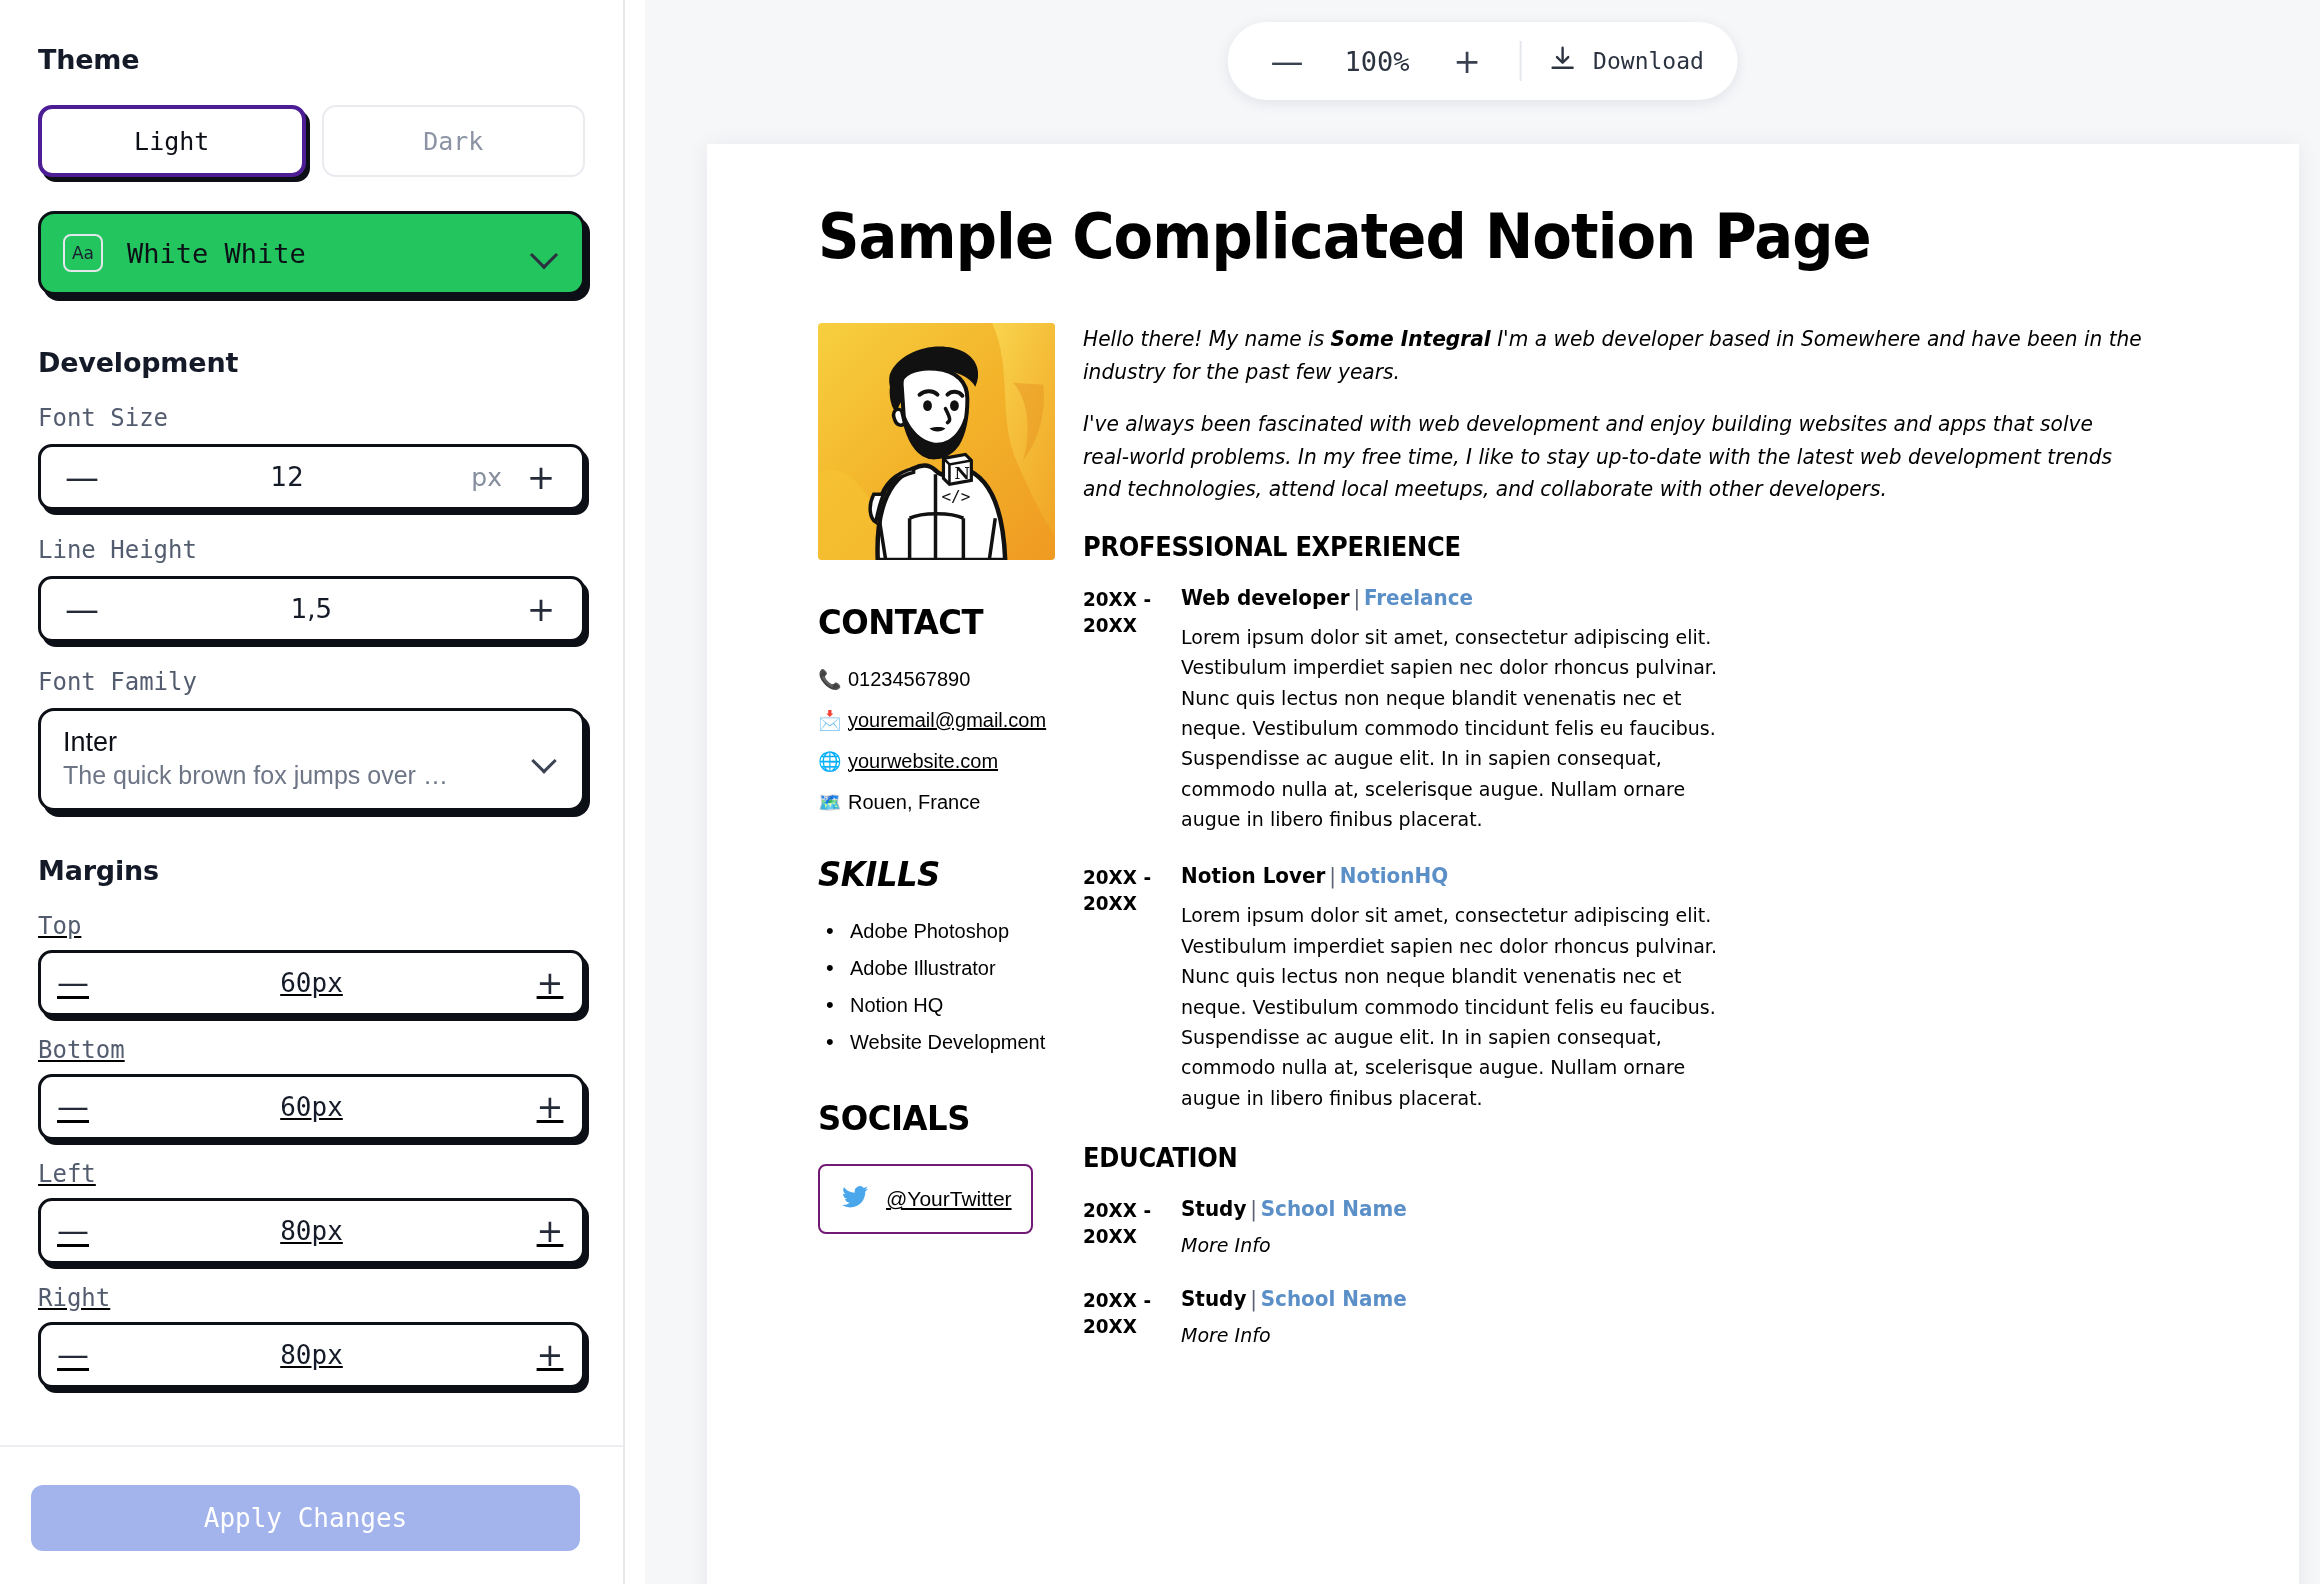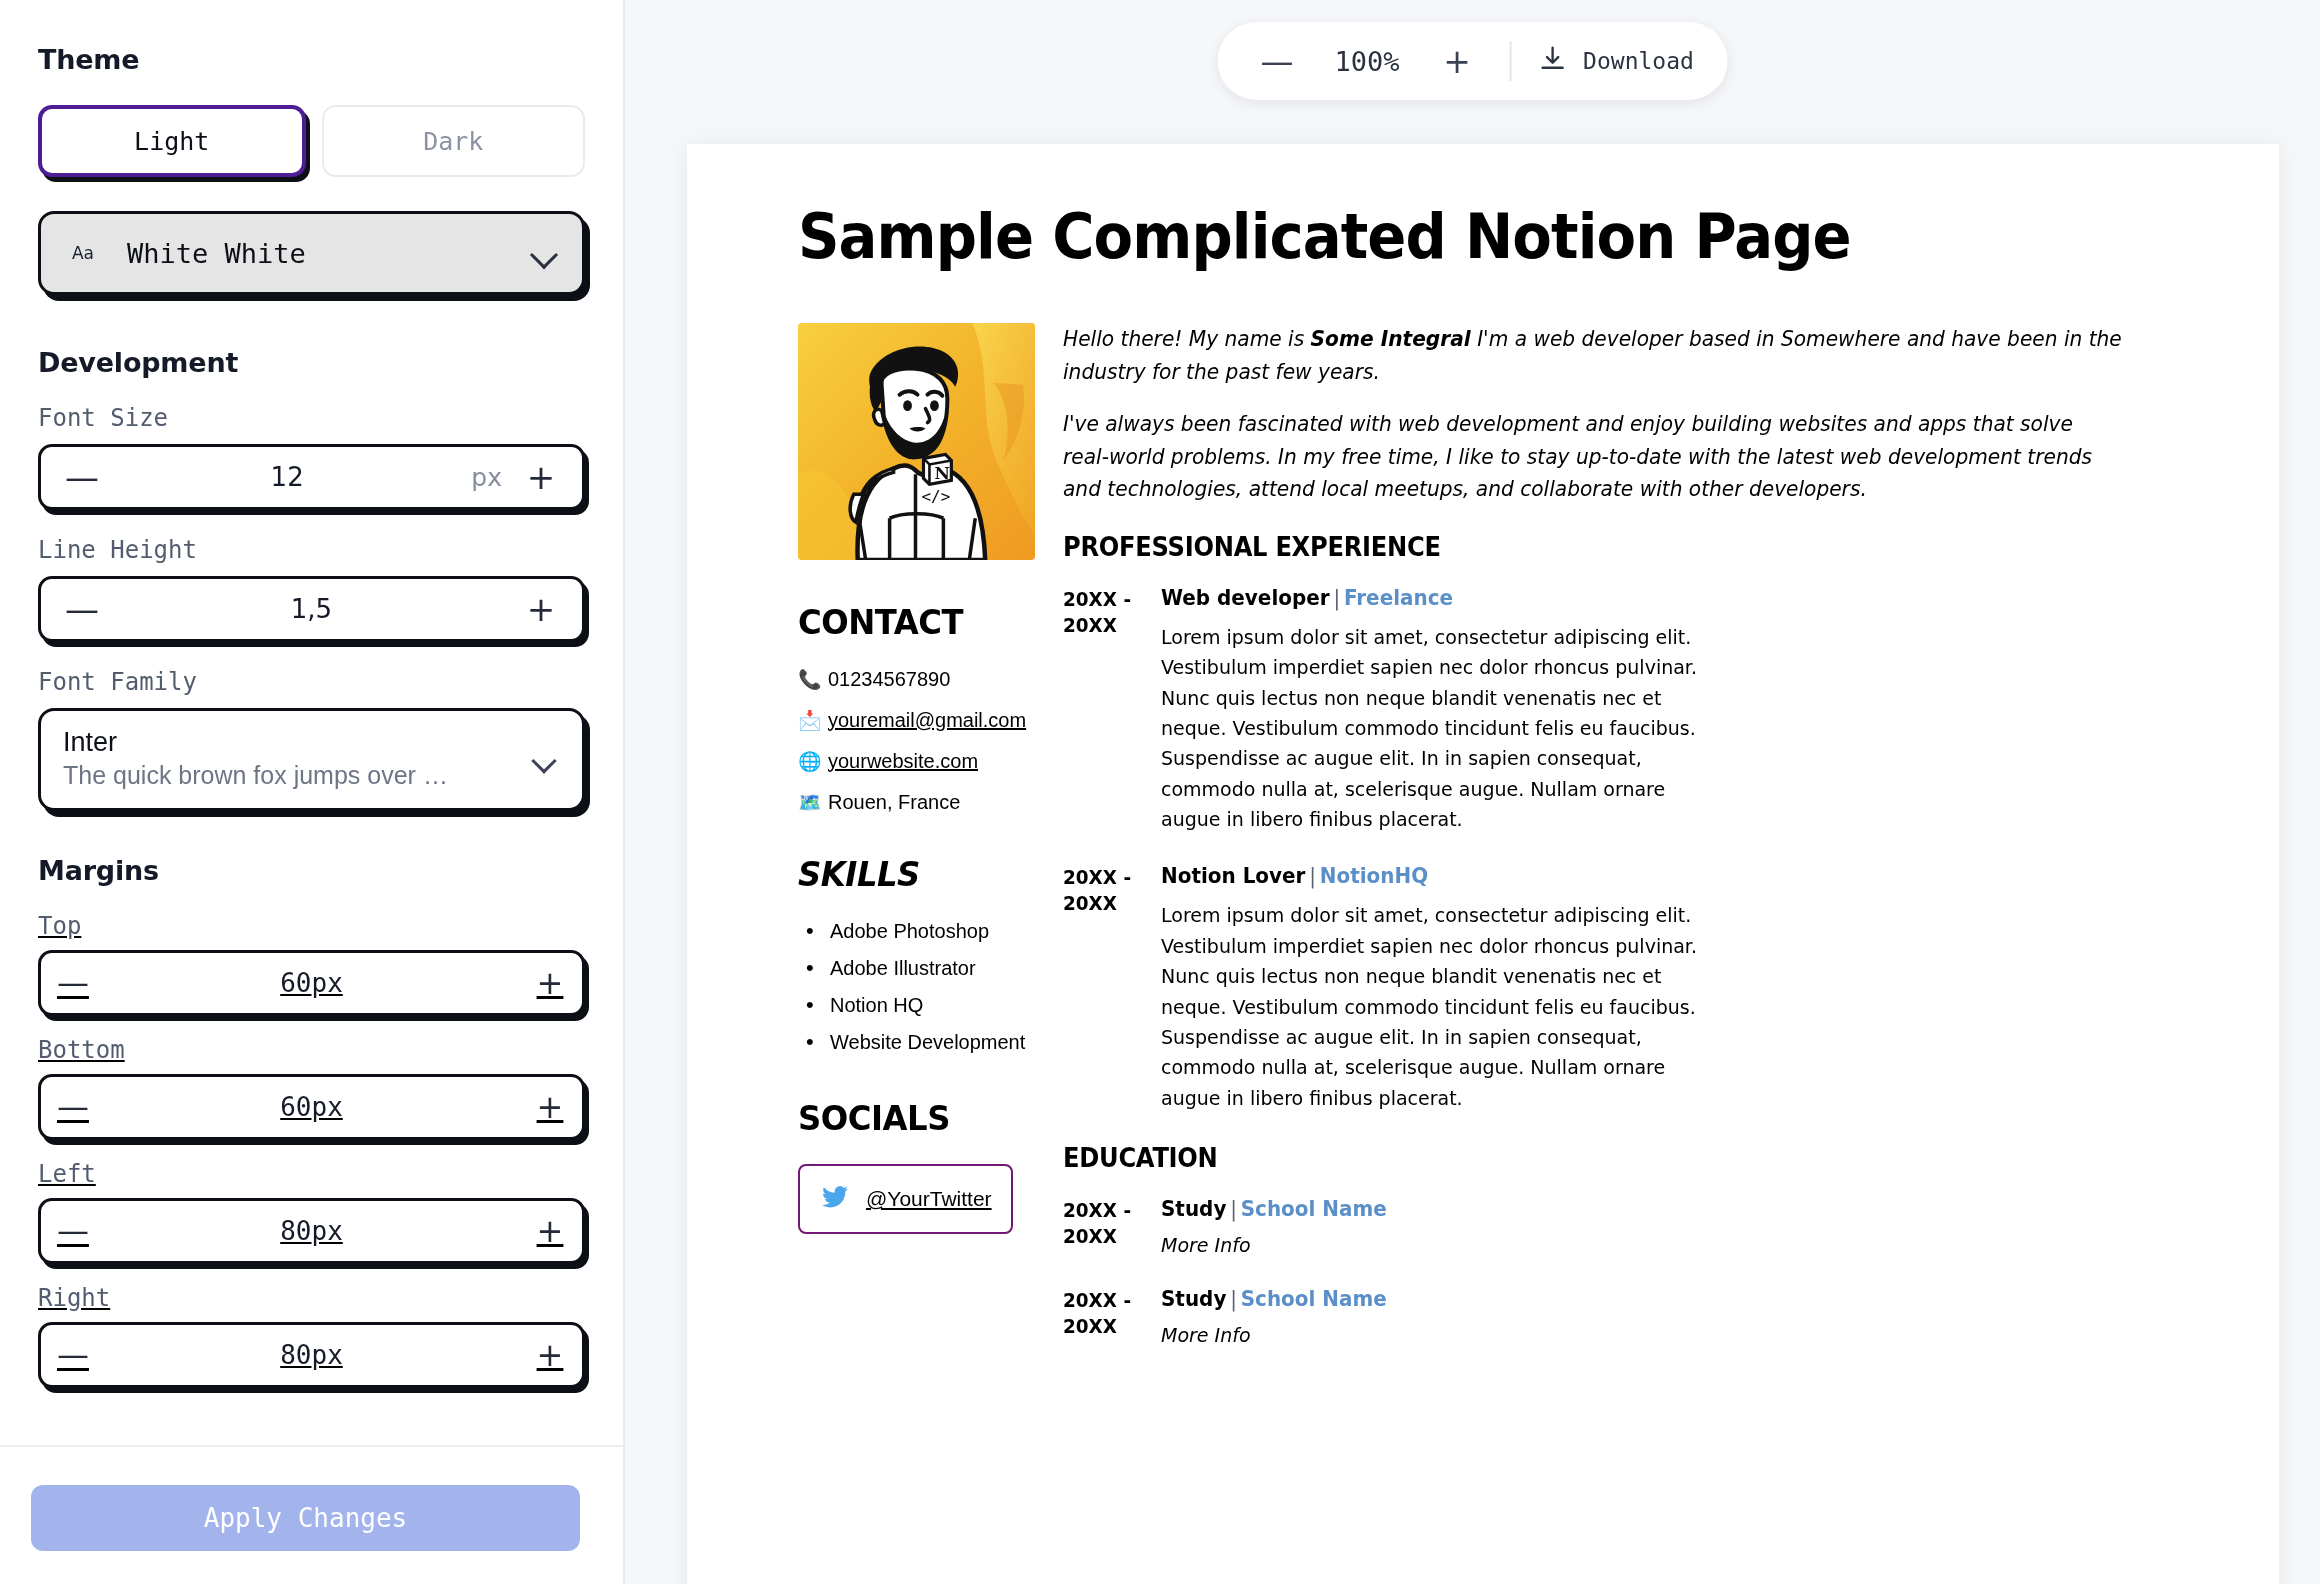--- a/index.html
+++ b/index.html
@@ -2,21 +2,21 @@
 <html><head>
 <meta charset="utf-8">
 <style>
   * { box-sizing: border-box; margin: 0; padding: 0; }
   html, body {
     width: 2320px; height: 1584px;
     overflow: hidden;
     background: #ffffff;
     font-family: "Liberation Sans", sans-serif;
   }
-  .app { display: flex; width: 2320px; height: 1584px; }
+  .app { display: flex; width: 2320px; height: 1584px; gap: 20px; }
 
   
   .sidebar {
     width: 625px; height: 1584px;
     background: #ffffff;
     border-right: 2px solid #e8eaee;
     padding: 44px 38px 0 38px;
     position: relative;
     flex: 0 0 625px;
     overflow: hidden;
@@ -51,21 +51,21 @@
   }
 
   .select-box {
     height: 84px;
     border: 3px solid #0d0f16;
     border-radius: 16px;
     box-shadow: 5px 6px 0 #0d0f16;
     display: flex; align-items: center;
     padding: 0 22px;
     margin-bottom: 52px;
-    background: #e5e5e5;
+    background: #22c55e;
     cursor: pointer;
   }
   .aa-badge {
     width: 40px; height: 38px;
     border: 2px solid #e4e7ec;
     border-radius: 8px;
     display: flex; align-items: center; justify-content: center;
     font-family: "DejaVu Sans", sans-serif;
     font-size: 17px; color: #1b2030;
     flex: 0 0 auto;

